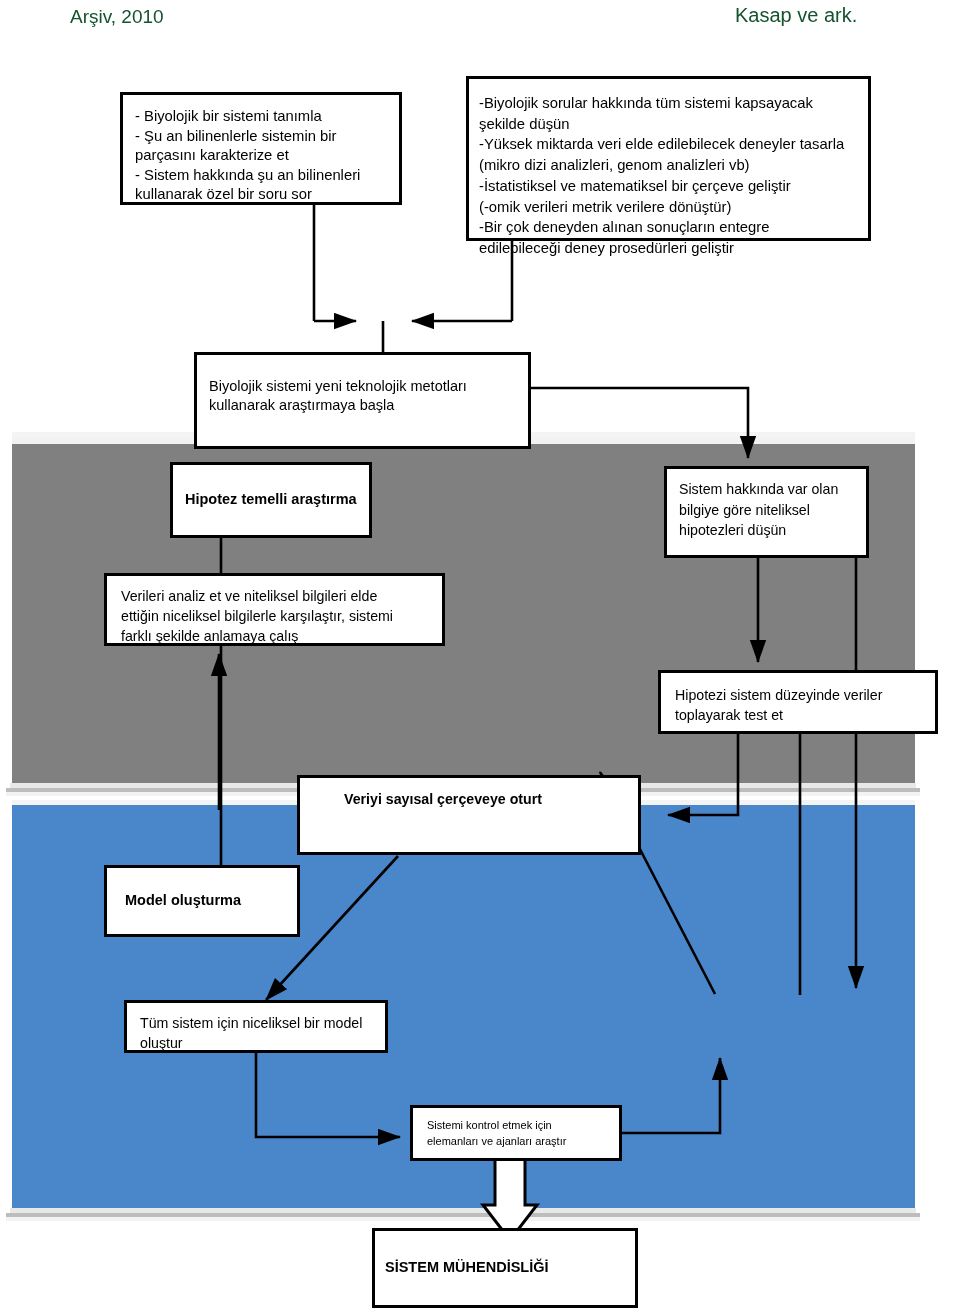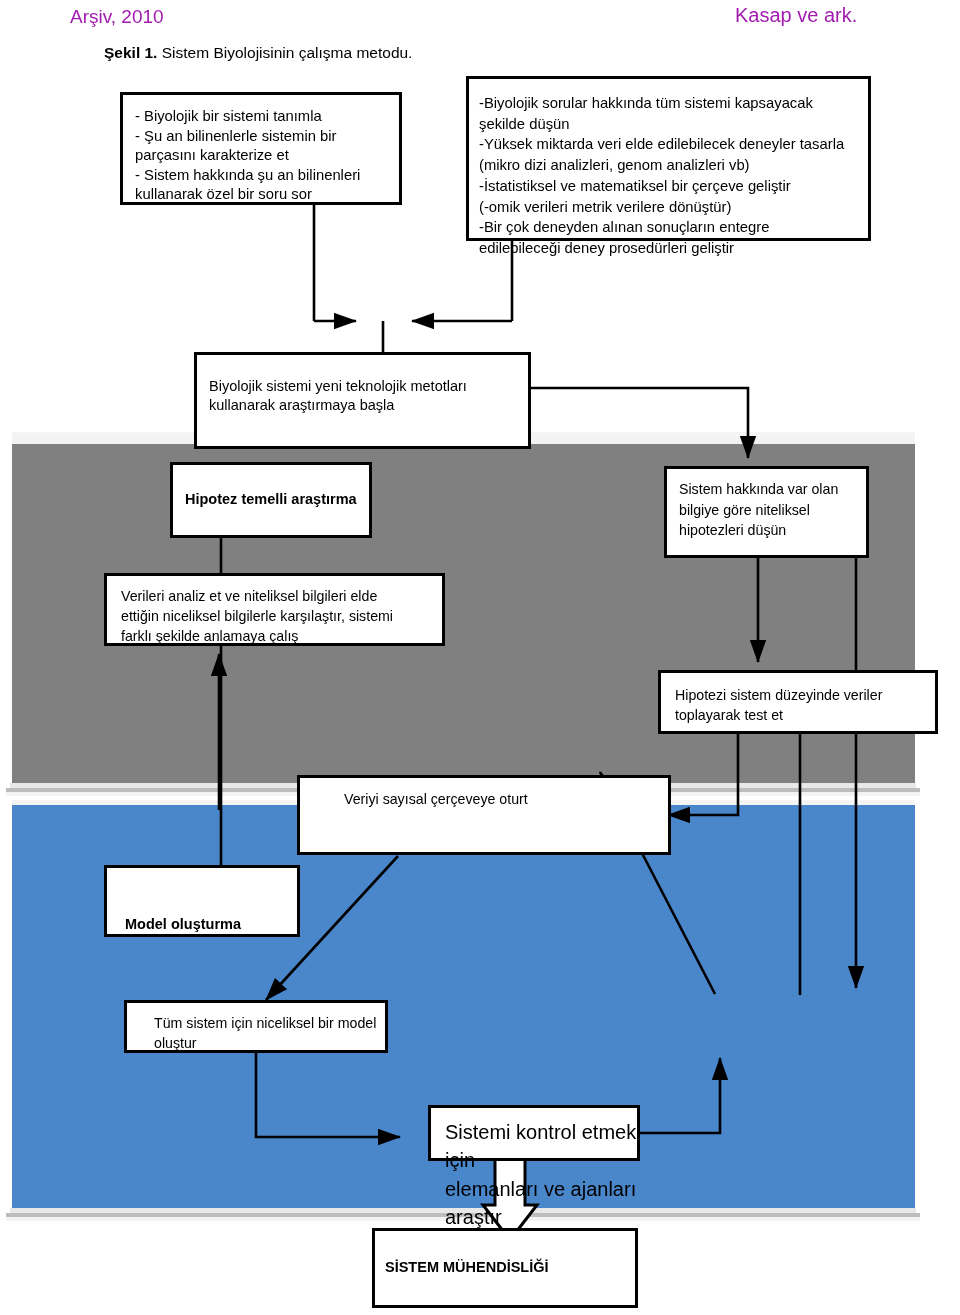--- a/index.html
+++ b/index.html
@@ -7,21 +7,21 @@
     width:960px; height:1315px;
     background:#ffffff;
     font-family:"Liberation Sans", sans-serif;
     color:#000;
     position:relative;
     overflow:hidden;
   }
   #page { position:absolute; left:0; top:0; width:960px; height:1315px; }
 
   
-  .runhead { position:absolute; font-size:19px; color:#a21caf; }
+  .runhead { position:absolute; font-size:19px; color:#14532d; }
   .runhead.left  { left:70px;  top:6px; }
   .runhead.right { left:705px; top:4px; font-size:20px;margin-left:30px; }
 
   .figcap { position:absolute; left:104px; top:44px; font-size:15.5px; }
   .figcap b { font-weight:bold; }
 
   
   .band { position:absolute; }
   .band-gray {
     left:12px; top:438px; width:903px; height:345px;
@@ -60,41 +60,38 @@
   .box.center-all { display:flex; align-items:center; justify-content:flex-start; }
 
   
   #box-define   { left:104px; top:92px;  width:282px; height:113px; padding:12px 0 0 12px; font-size:14.8px;margin-left:16px; }
   #box-think    { left:466px; top:76px;  width:405px; height:165px; padding:14px 0 0 10px; font-size:14.8px; line-height:1.40; }
   #box-start    { left:194px; top:352px; width:337px; height:97px;  padding:22px 0 0 12px; font-size:14.5px; }
   #box-hipotez  { left:170px; top:462px; width:202px; height:76px;  font-weight:bold; font-size:14.5px; padding:0 0 0 12px; }
   #box-nitel    { left:664px; top:466px; width:205px; height:92px;  padding:10px 0 0 12px; font-size:14.2px; line-height:1.45; }
   #box-analiz   { left:104px; top:573px; width:341px; height:73px;  padding:10px 0 0 14px; font-size:14.2px; line-height:1.42; }
   #box-hiptest  { left:658px; top:670px; width:280px; height:64px;  padding:12px 0 0 14px; font-size:14.2px; line-height:1.42; }
-  #box-sayisal  { left:297px; top:775px; width:374px; height:80px;  padding:12px 0 0 44px; font-size:14.2px; }
-  #box-model    { left:104px; top:865px; width:196px; height:72px;  font-weight:bold; font-size:14.5px; padding:0 0 0 18px;align-items:flex-end; }
-  #box-tummodel { left:124px; top:1000px;width:264px; height:53px;  padding:10px 0 0 27px; font-size:14.2px; line-height:1.42; }
+  #box-sayisal  { left:297px; top:775px; width:344px; height:80px;  padding:12px 0 0 44px; font-size:14.2px;font-weight:bold; }
+  #box-model    { left:104px; top:865px; width:196px; height:72px;  font-weight:bold; font-size:14.5px; padding:0 0 0 18px; }
+  #box-tummodel { left:124px; top:1000px;width:264px; height:53px;  padding:10px 0 0 13px; font-size:14.2px; line-height:1.42; }
   #box-nicemod  { left:648px; top:996px; width:292px; height:55px;  padding:10px 0 0 14px; font-size:14.2px; line-height:1.42; }
-  #box-kontrol  { left:428px; top:1105px;width:212px; height:56px;  padding:10px 0 0 14px; font-size:20px; line-height:1.42; }
+  #box-kontrol  { left:410px; top:1105px;width:212px; height:56px;  padding:10px 0 0 14px; font-size:11px; line-height:1.42; }
   #box-sistem   { left:372px; top:1228px;width:266px; height:80px;  font-weight:bold; font-size:14.5px; }
 
   
   #wires { position:absolute; left:0; top:0; width:960px; height:1315px; z-index:4; pointer-events:none; }
 </style>
 </head>
 <body>
 
 <div id="page">
 
   <div class="runhead left">Arşiv, 2010</div>
   <div class="runhead right">Kasap ve ark.</div>
 
-  <div class="figcap">
-    <b>Şekil 1.</b><span> Sistem Biyolojisinin çalışma metodu.</span>
-  </div>
 
   <div class="band-gray-edge-top"></div>
   <div class="band band-gray"></div>
   <div class="band-gray-edge-bot"></div>
   <div class="band-gray-edge-bot2"></div>
   <div class="band-gray-edge-bot3"></div>
 
   <div class="band-blue-edge-top"></div>
   <div class="band band-blue"></div>
   <div class="band-blue-edge-bot"></div>

